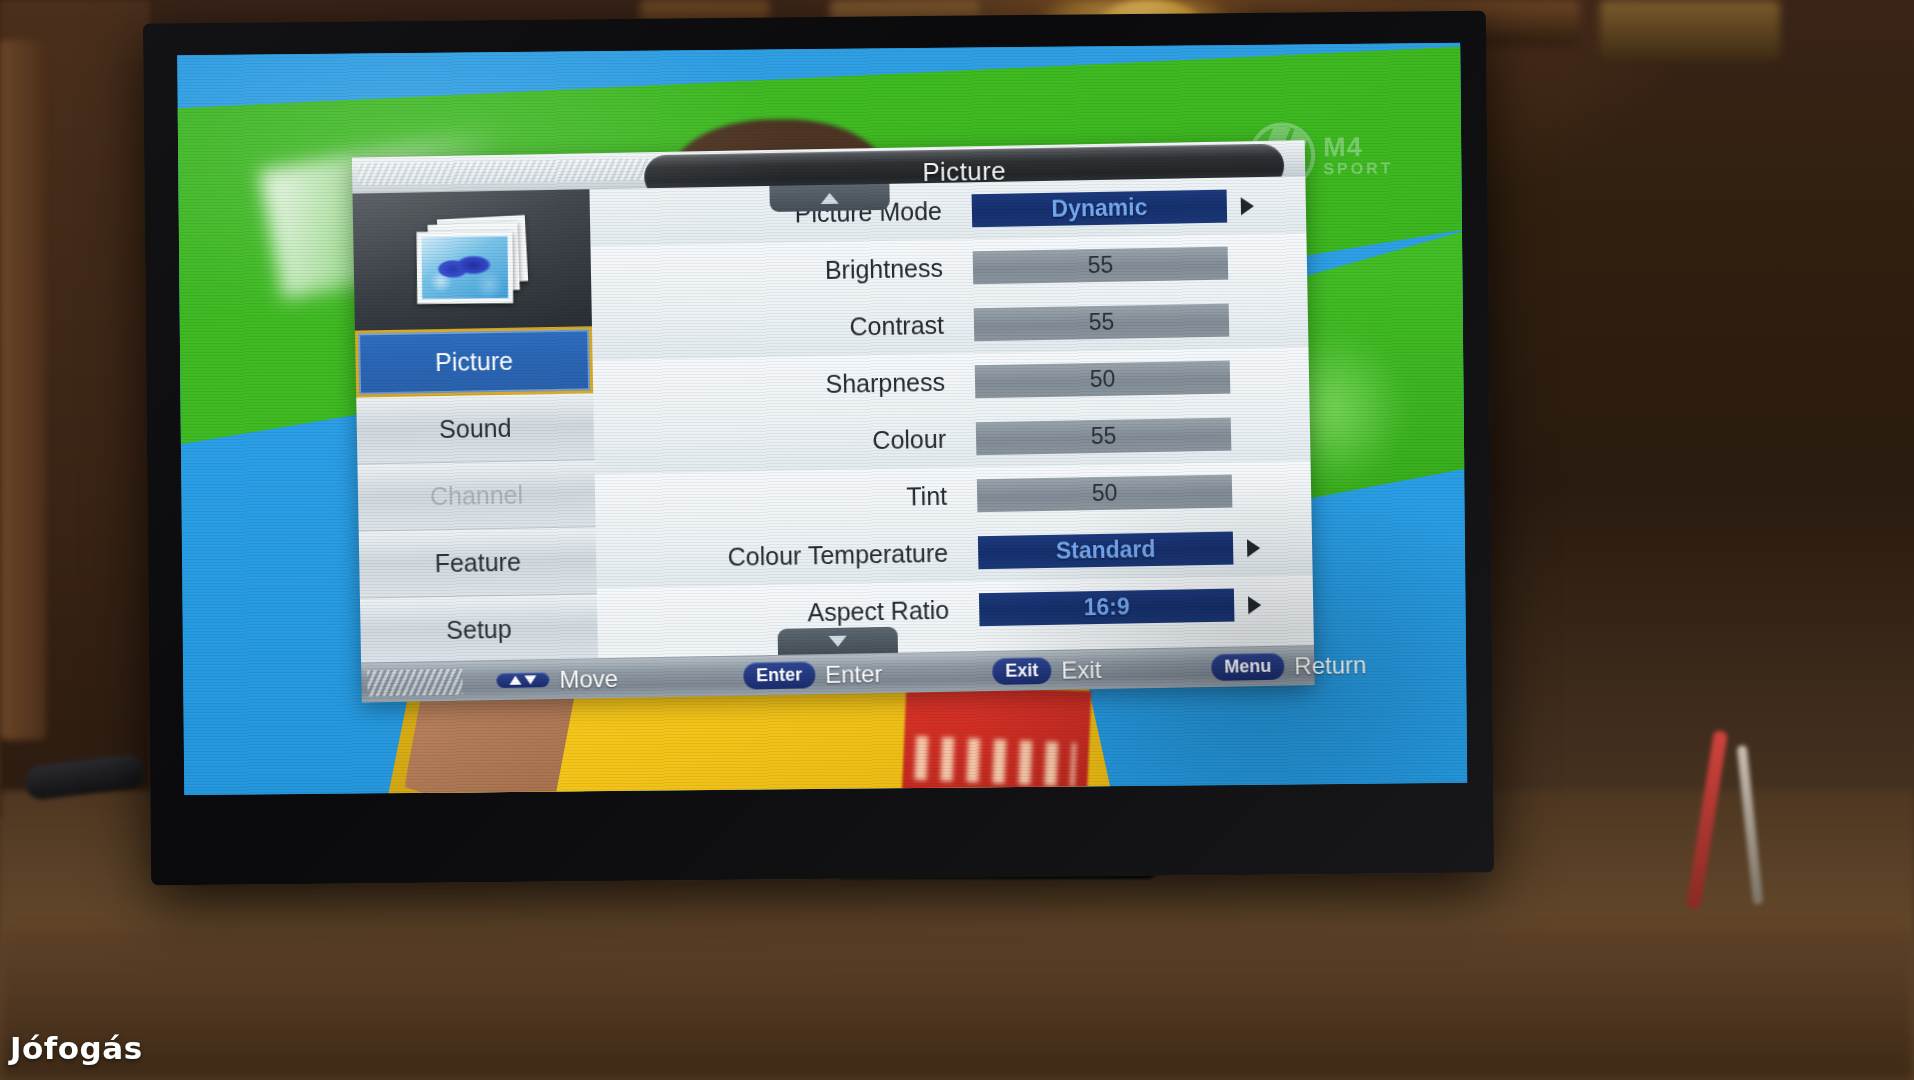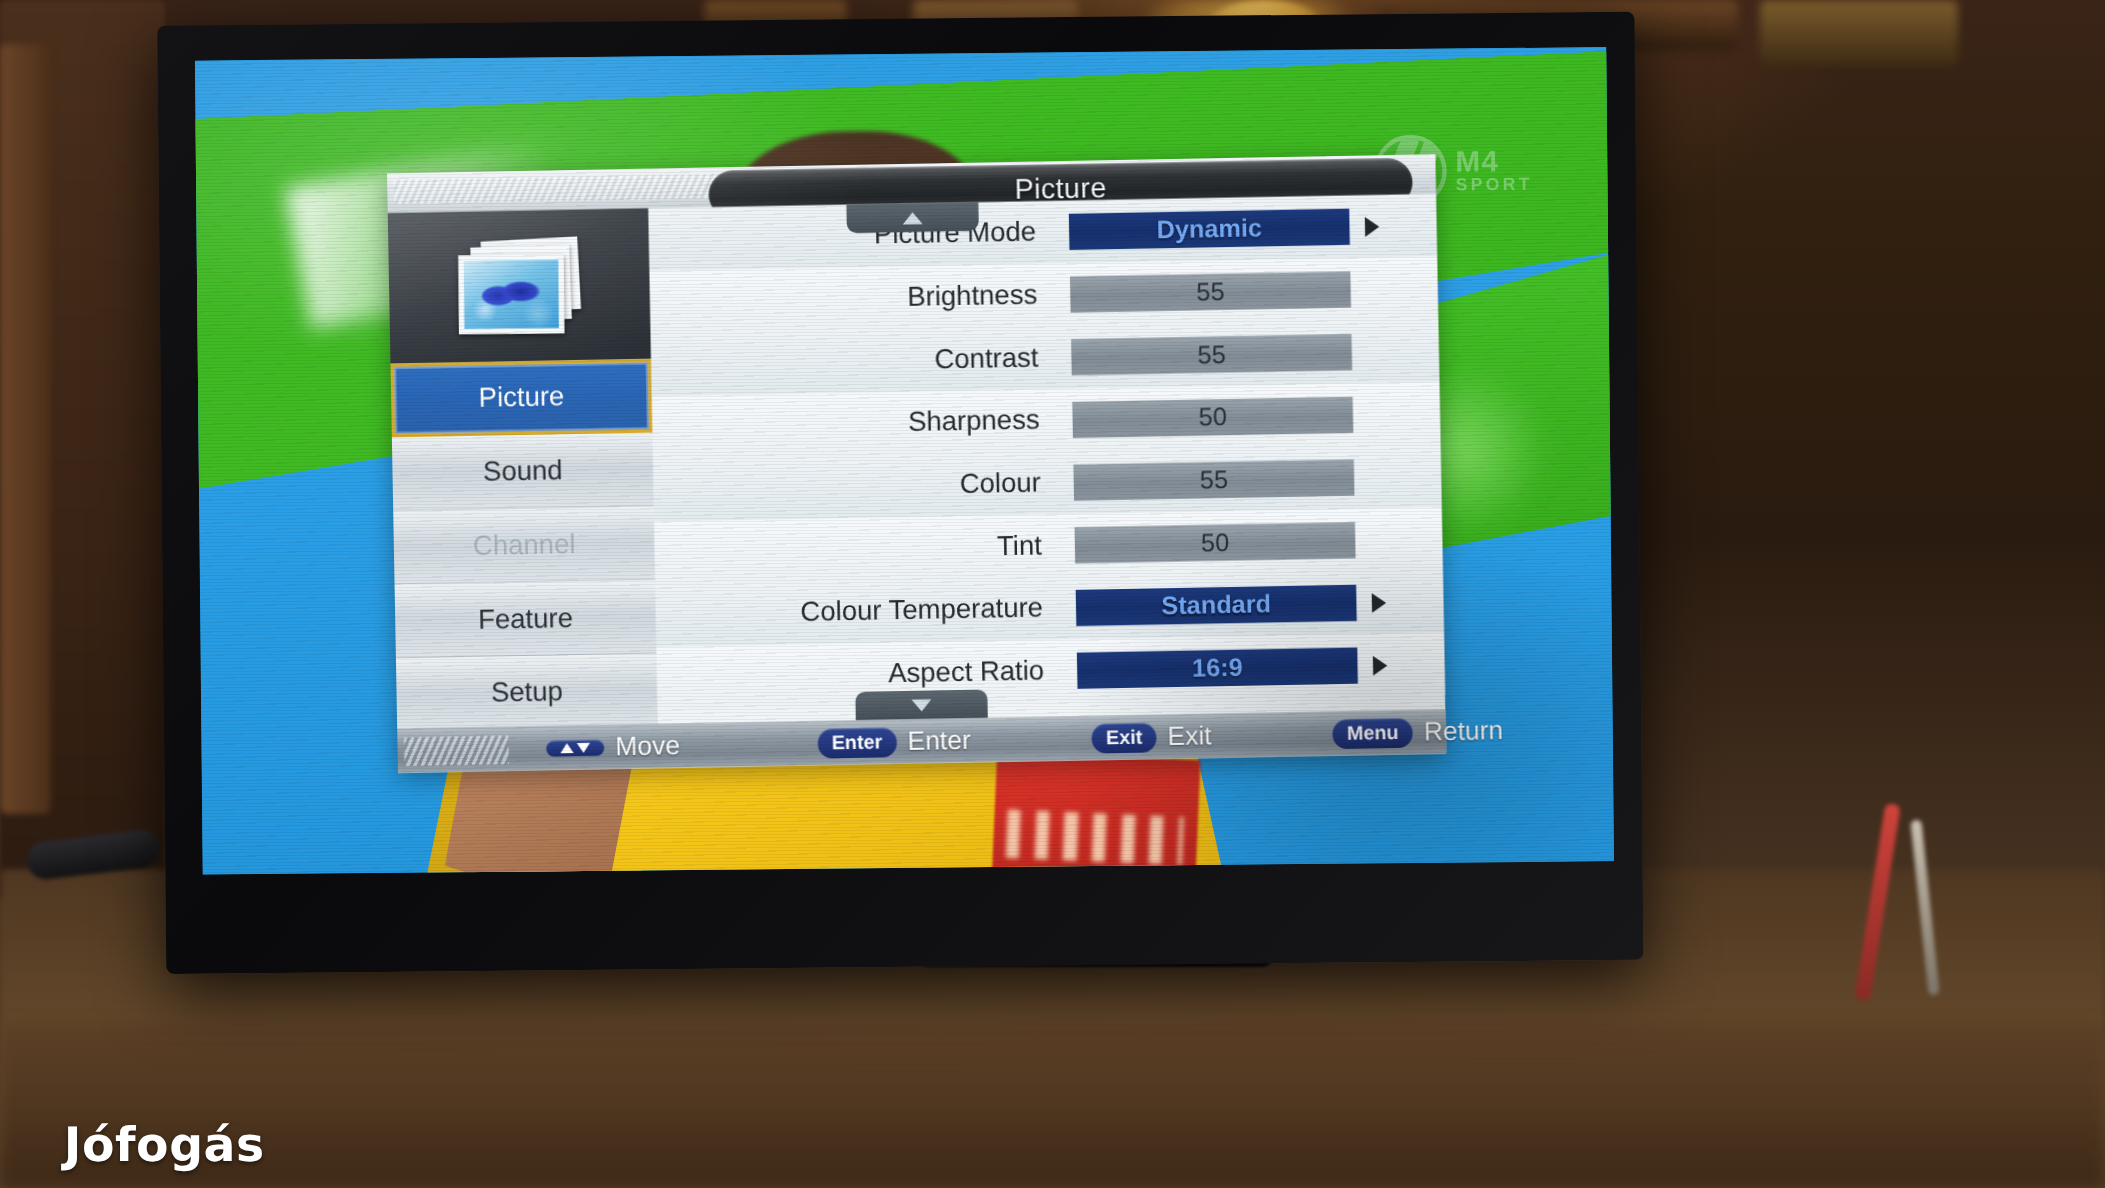--- a/index.html
+++ b/index.html
@@ -264,25 +264,24 @@
       radial-gradient(ellipse 420px 300px at 84% 86%, rgba(0,0,0,.18), transparent 70%);
   }
   #scanlines {
     position:absolute; inset:0; pointer-events:none; opacity:.10;
     background:repeating-linear-gradient(180deg, rgba(0,0,0,.6) 0 1px, transparent 1px 3px);
   }
 
   
   #brand {
     position:absolute; left:10px; bottom:14px;
-    color:#ffffff; font-size:43px; font-weight:bold;
+    color:#ffffff; font-size:31px; font-weight:bold;
     font-family:"DejaVu Sans", sans-serif;
     text-shadow:0 2px 5px rgba(0,0,0,.55);
     letter-spacing:.5px;
-    margin-left:48px;
   }
 </style>
 </head>
 <body>
 
 <div id="room">
   <div class="room-obj" id="wall-left"></div>
   <div class="room-obj" id="door-frame"></div>
   <div class="room-obj" id="pic-frame1"></div>
   <div class="room-obj" id="pic-frame2"></div>

